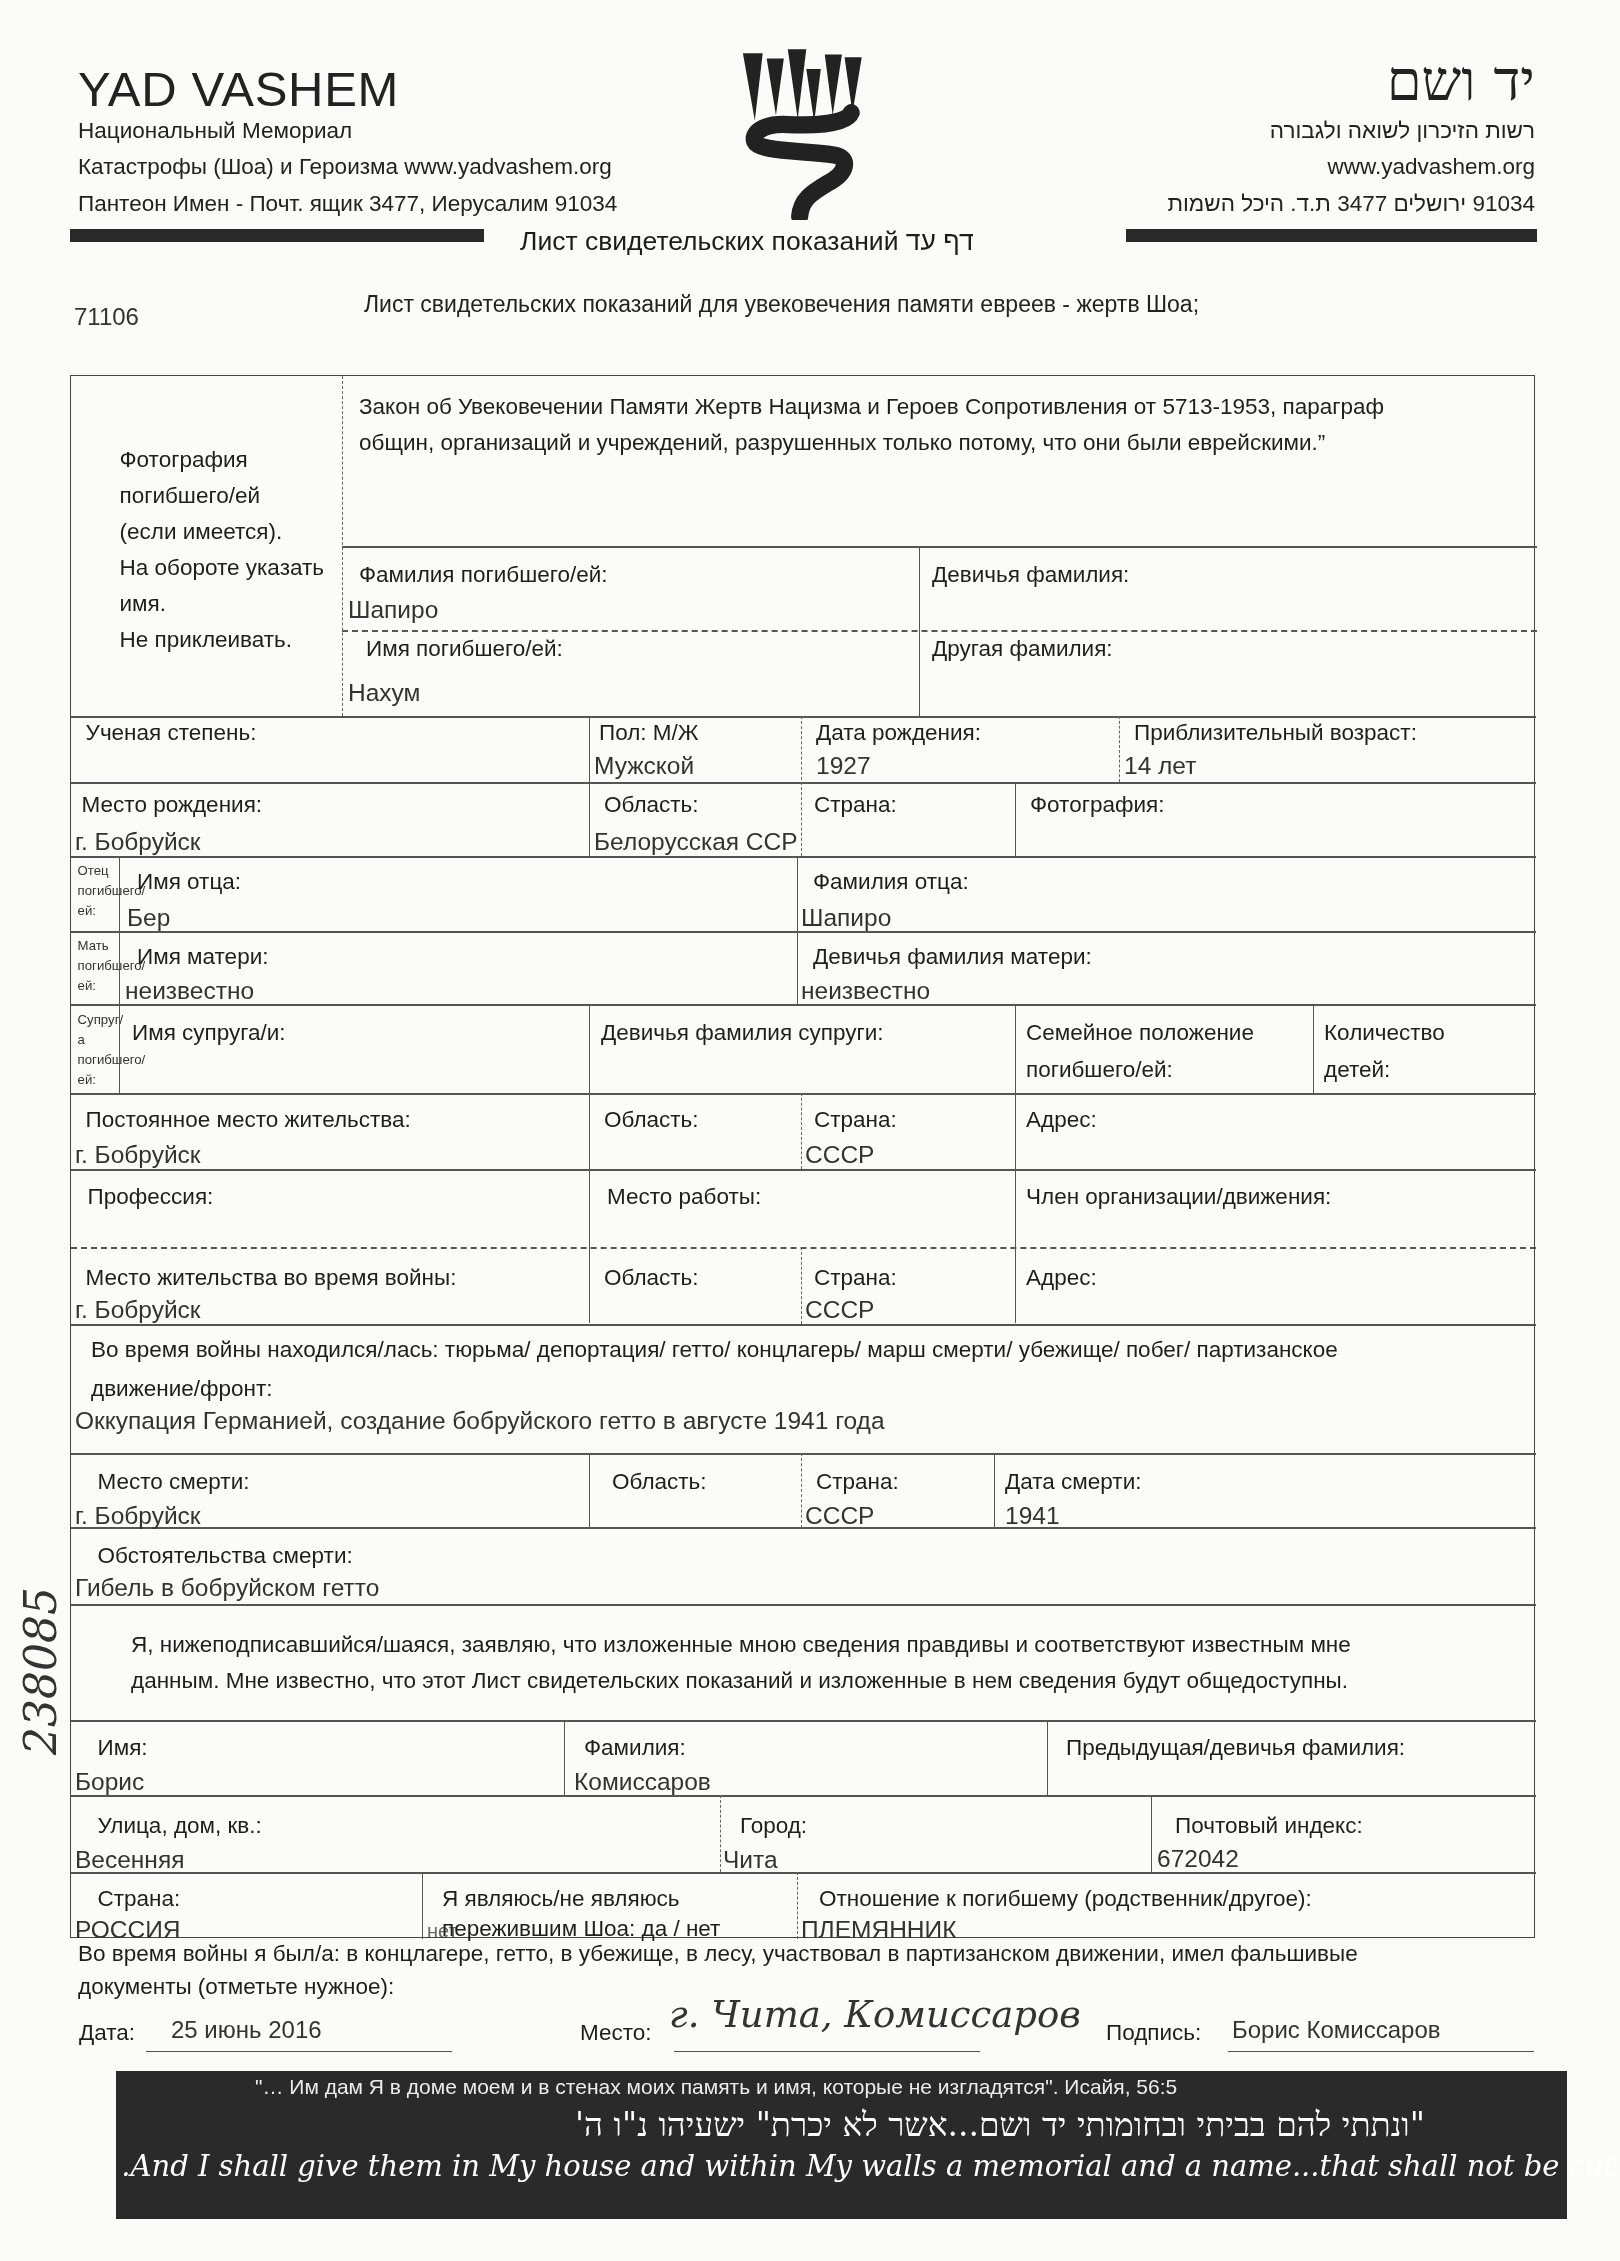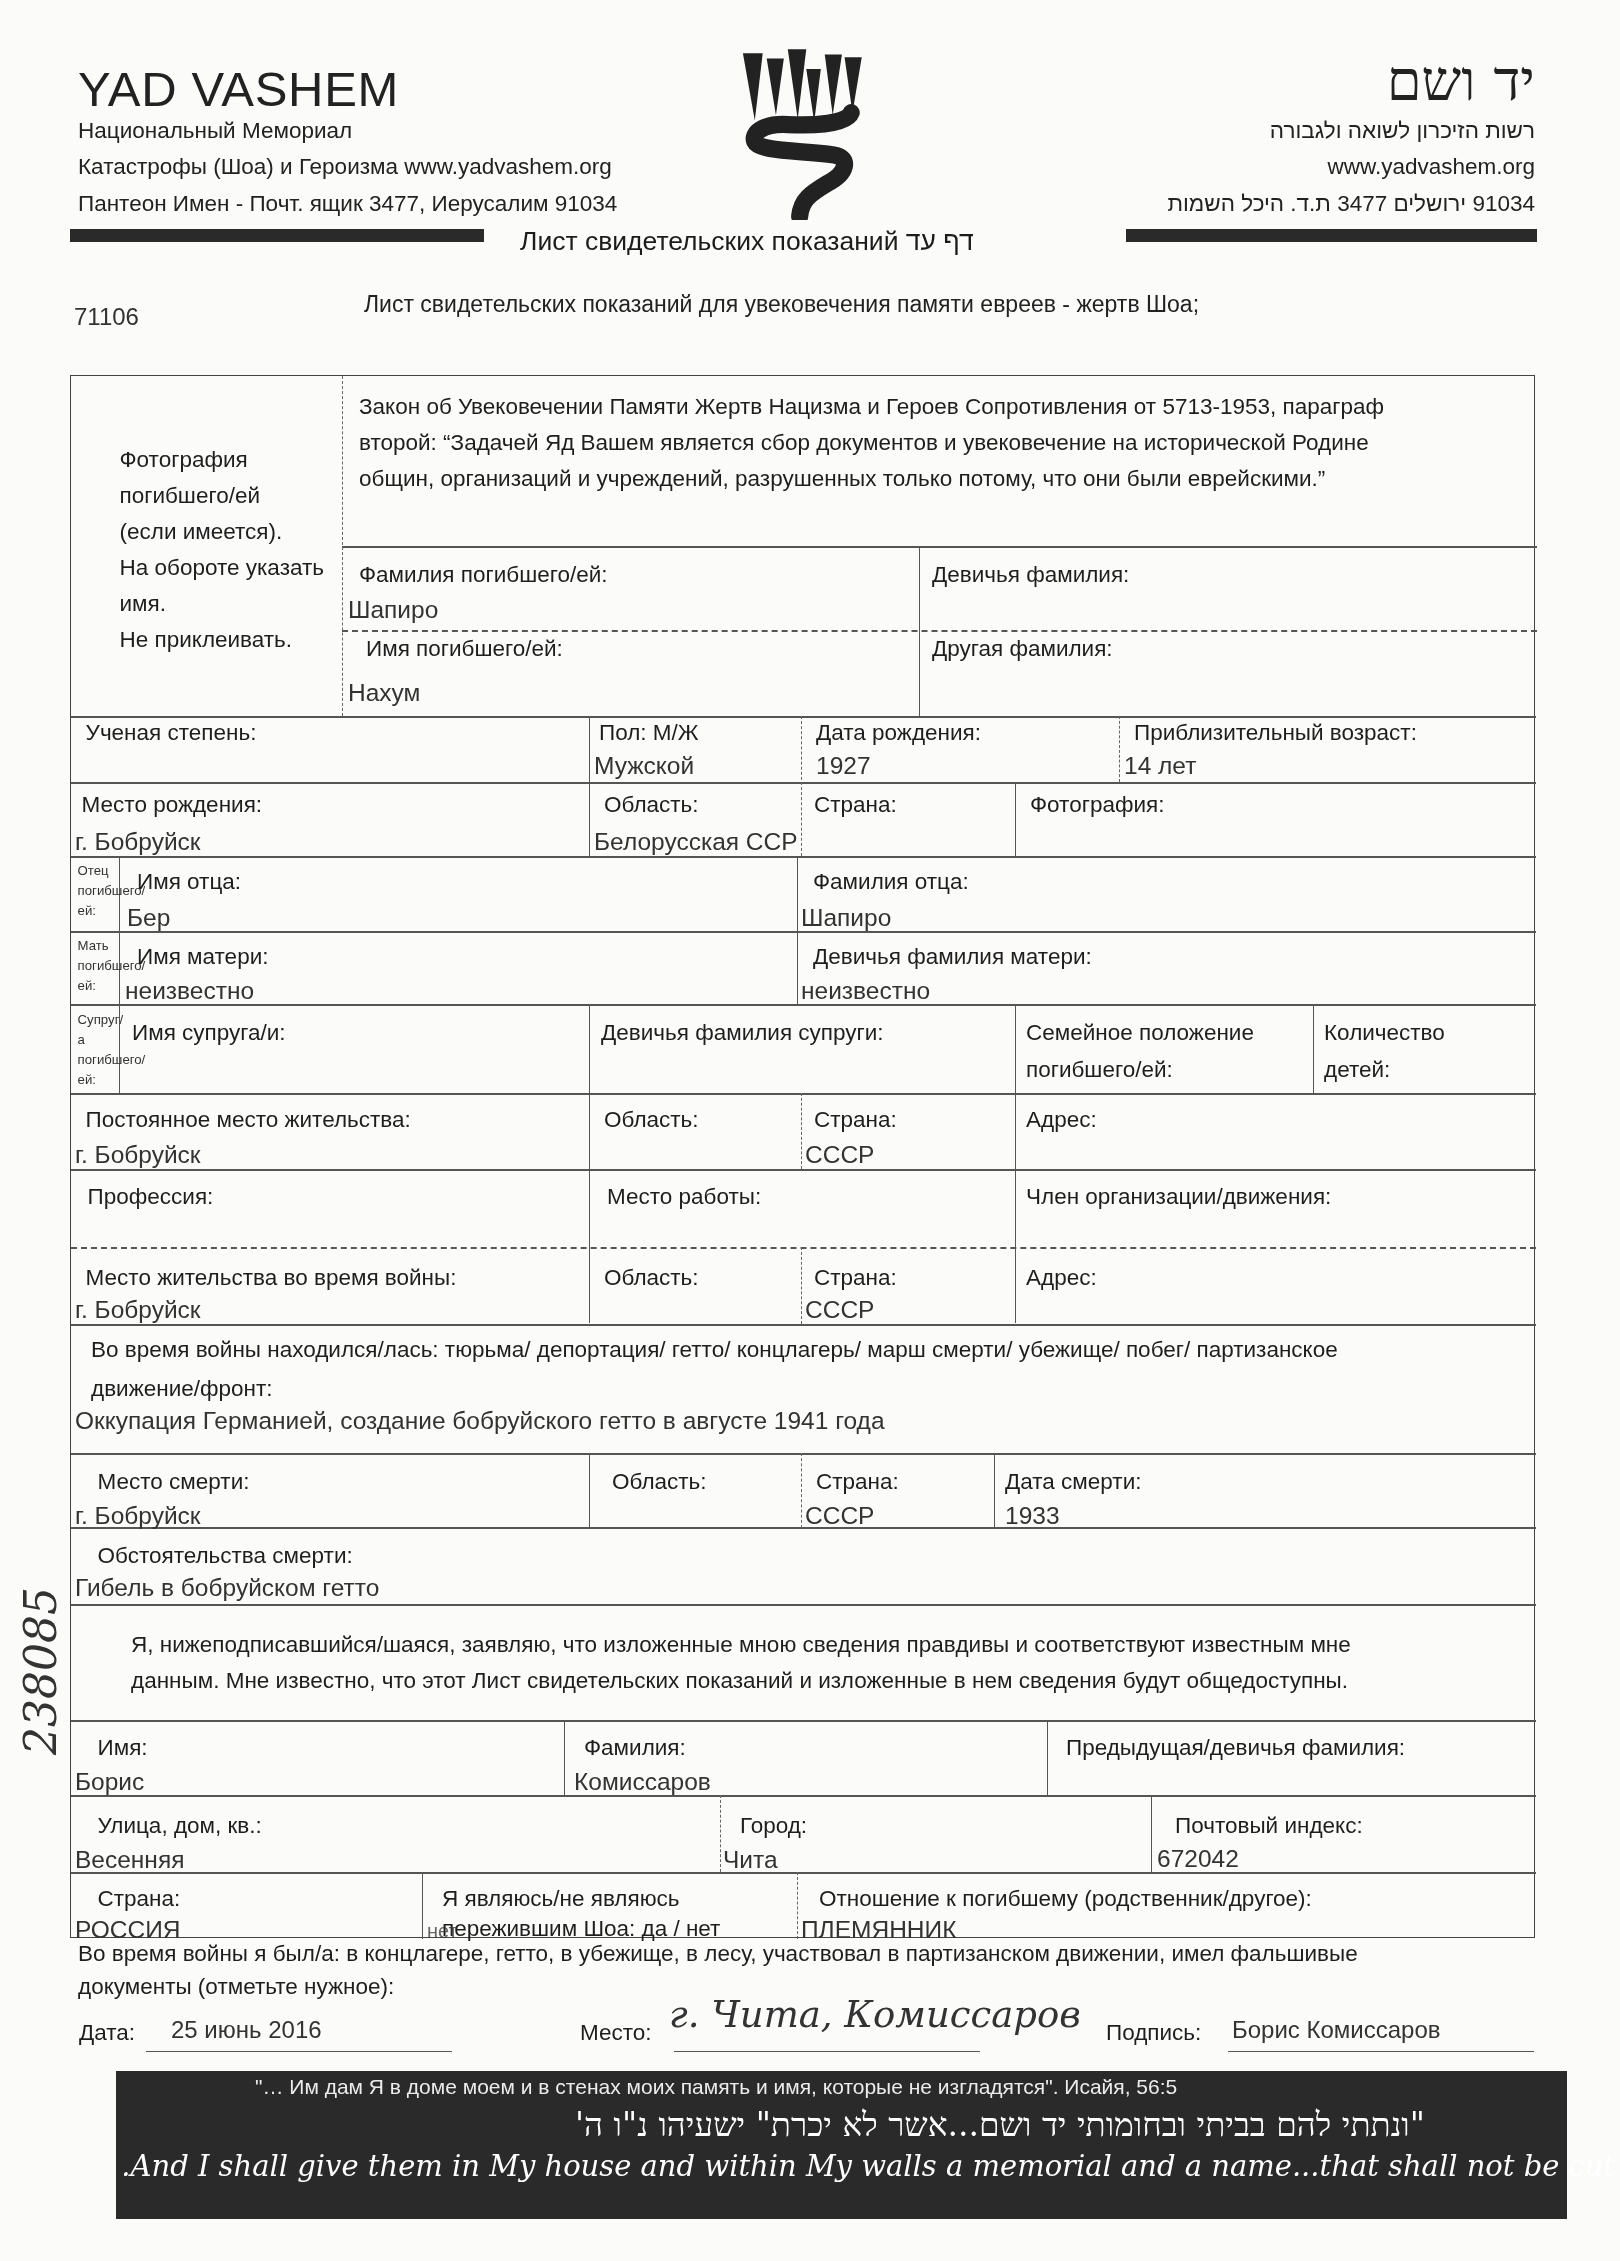--- a/index.html
+++ b/index.html
@@ -121,21 +121,20 @@
     <div>погибшего/ей</div>
     <div>(если имеется).</div>
     <div>На обороте указать</div>
     <div>имя.</div>
     <div>Не приклеивать.</div>
   </div>
   <div style="position:absolute;left:0;top:0;width:271px;height:340px;"></div>
 
   <div class="para" style="left:288px;top:13.2px;">
     <div>Закон об Увековечении Памяти Жертв Нацизма и Героев Сопротивления от 5713-1953, параграф</div>
-    <div>второй: “Задачей Яд Вашем является сбор документов и увековечение на исторической Родине</div>
     <div>общин, организаций и учреждений, разрушенных только потому, что они были еврейскими.”</div>
   </div>
 
   <div class="lbl" style="left:288px;top:186px;text-align:center;">Фамилия погибшего/ей:</div>
   <div class="val" style="left:277px;top:220px;">Шапиро</div>
   <div class="lbl" style="left:861px;top:186px;">Девичья фамилия:</div>
   <div class="val" style="left:854px;top:220px;min-width:331px;height:26.5px;"></div>
 
   <div class="lbl" style="left:295px;top:260px;">Имя погибшего/ей:</div>
   <div class="val" style="left:277px;top:303px;">Нахум</div>
@@ -202,21 +201,21 @@
   <div class="lbl" style="left:20px;top:961px;text-align:right;">Во время войны находился/лась: тюрьма/ депортация/ гетто/ концлагерь/ марш смерти/ убежище/ побег/ партизанское</div>
   <div class="lbl" style="left:20px;top:1000px;">движение/фронт:</div>
   <div class="val" style="left:4px;top:1031px;">Оккупация Германией, создание бобруйского гетто в  августе 1941 года</div>
 
   <div class="lbl" style="left:26.5px;top:1093px;">Место смерти:</div>
   <div class="val" style="left:4px;top:1126px;">г. Бобруйск</div>
   <div class="lbl" style="left:541px;top:1093px;">Область:</div>
   <div class="lbl" style="left:745px;top:1093px;">Страна:</div>
   <div class="val" style="left:734px;top:1126px;">СССР</div>
   <div class="lbl" style="left:934px;top:1093px;">Дата смерти:</div>
-  <div class="val" style="left:934px;top:1126px;">1933</div>
+  <div class="val" style="left:934px;top:1126px;">1941</div>
 
   <div class="lbl" style="left:26.5px;top:1167px;">Обстоятельства смерти:</div>
   <div class="val" style="left:4px;top:1198px;">Гибель в  бобруйском гетто</div>
 
   <div class="para" style="left:60px;top:1251px;">
     <div>Я, нижеподписавшийся/шаяся, заявляю, что изложенные мною сведения правдивы и соответствуют известным мне</div>
     <div>данным. Мне известно, что этот Лист свидетельских показаний и изложенные в нем сведения будут общедоступны.</div>
   </div>
 
   <div class="lbl" style="left:26.5px;top:1359px;">Имя:</div>

